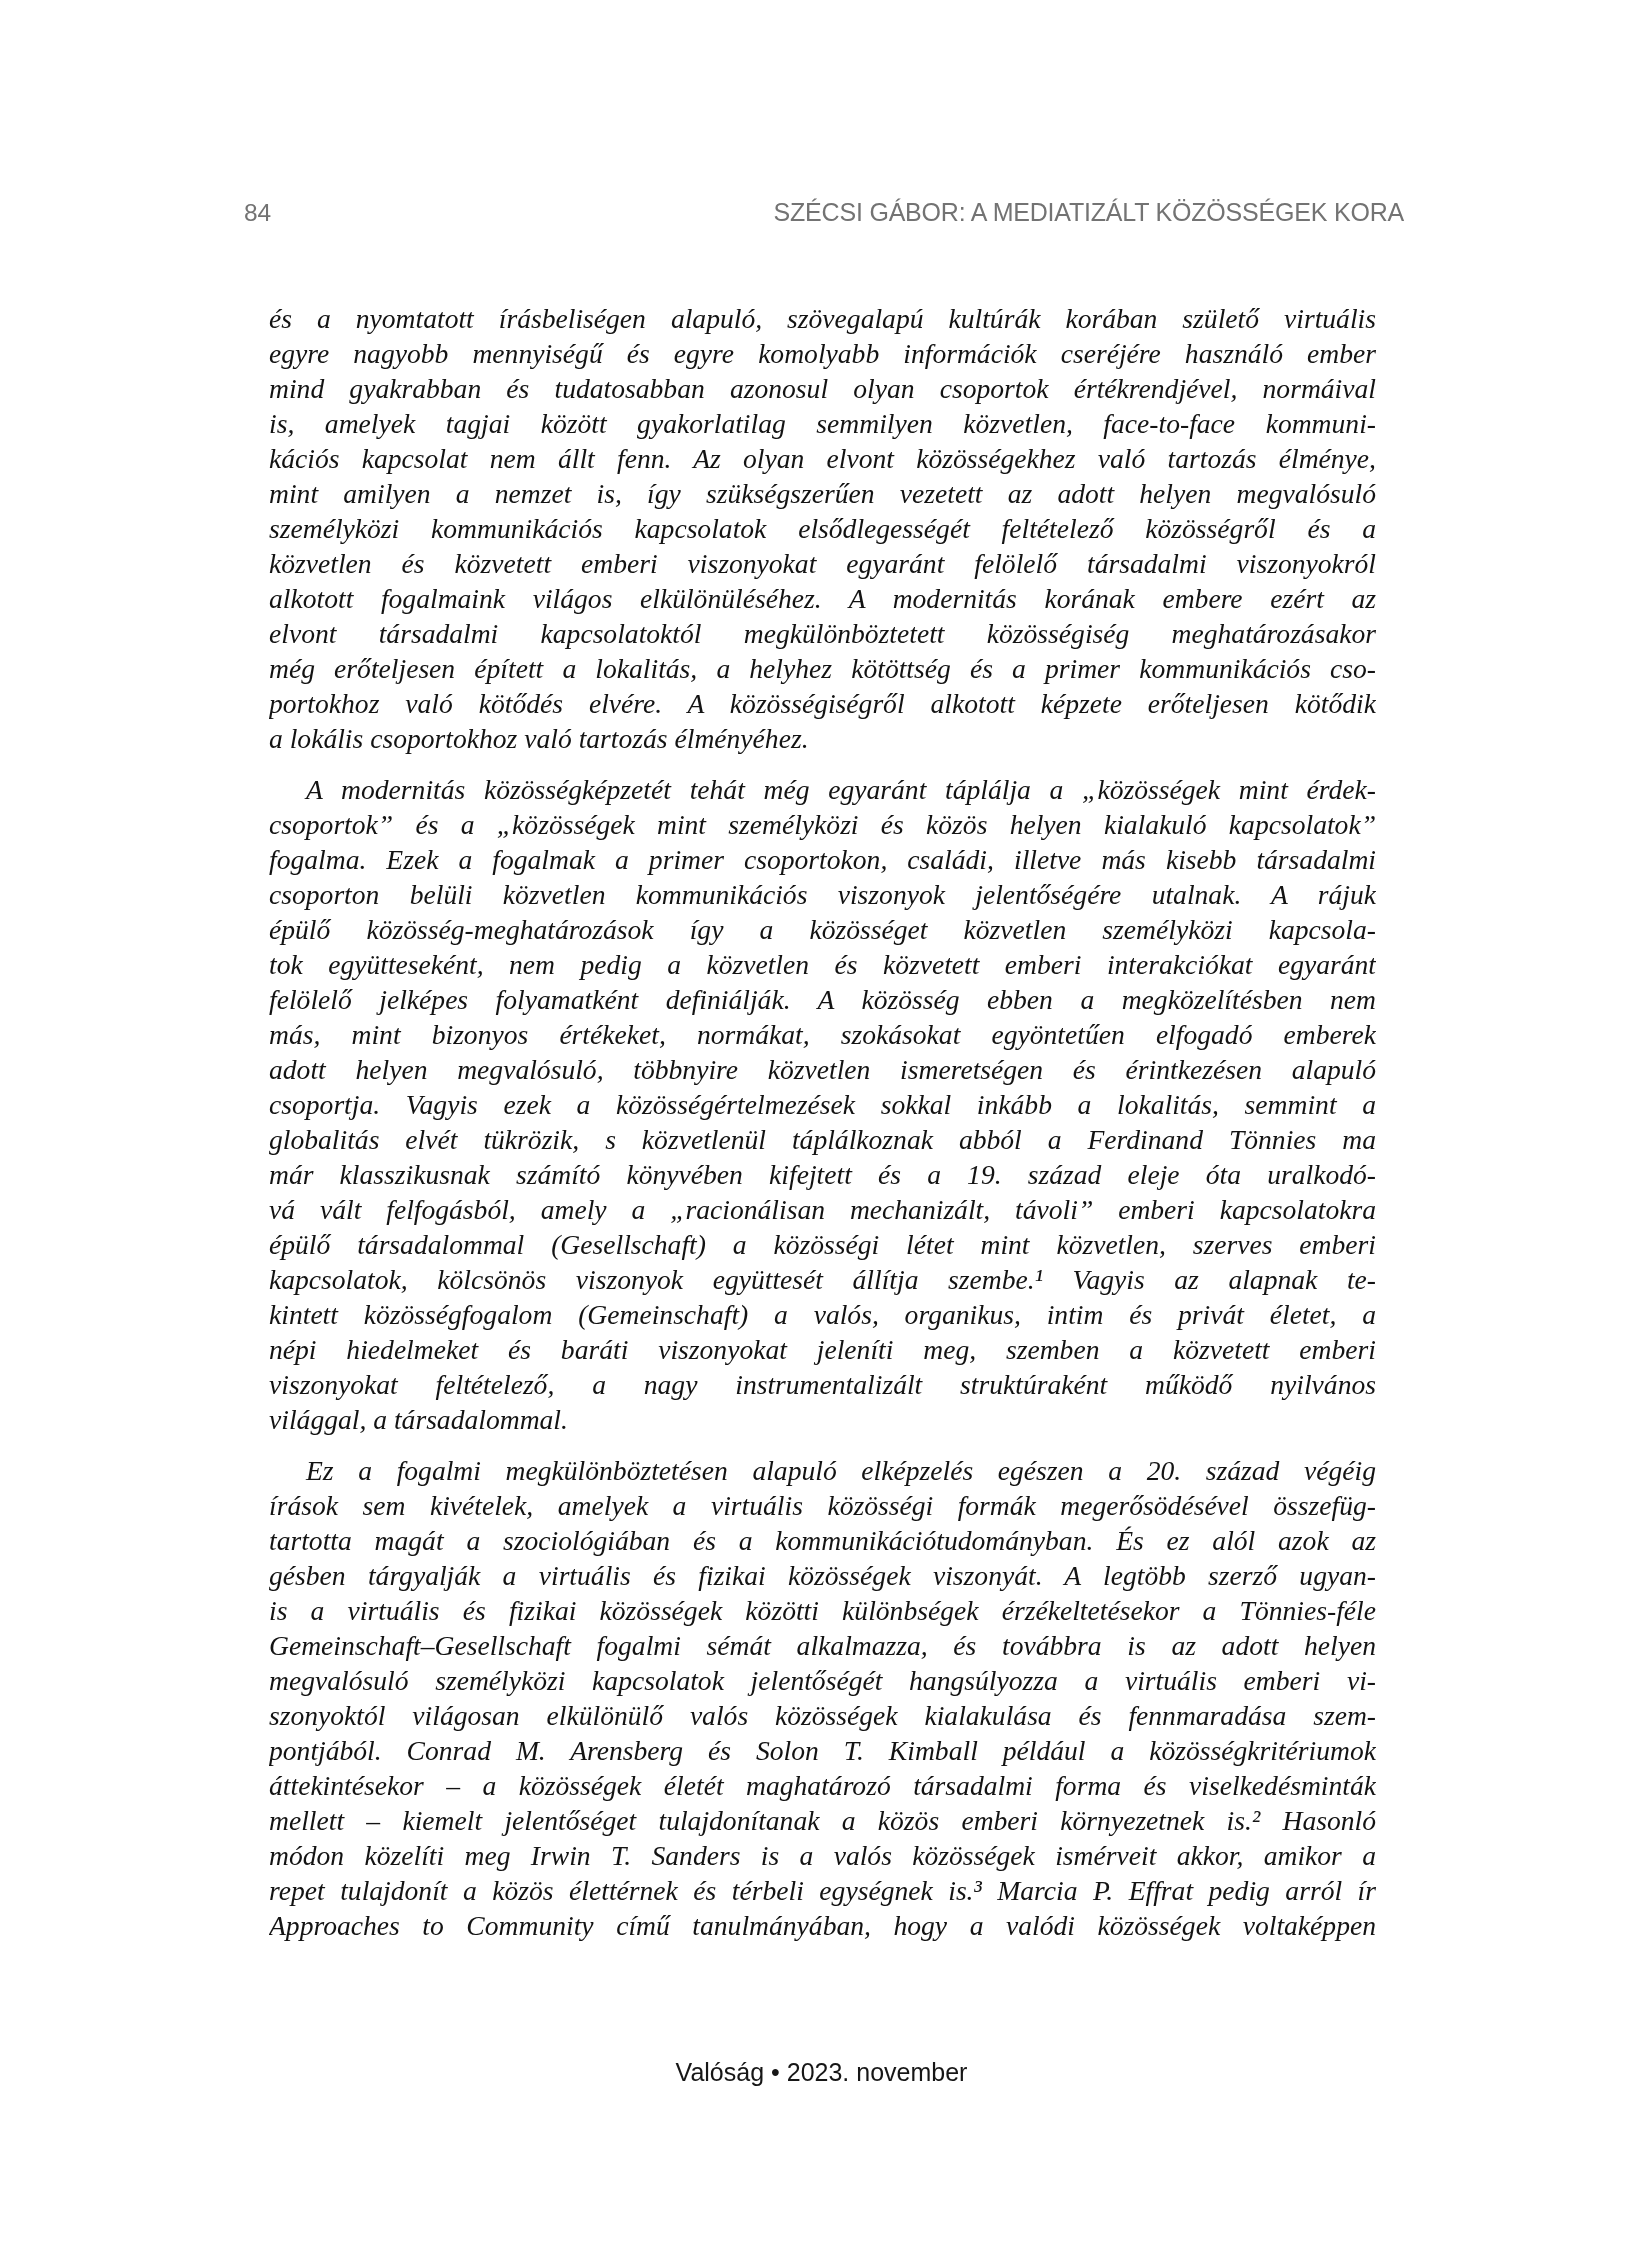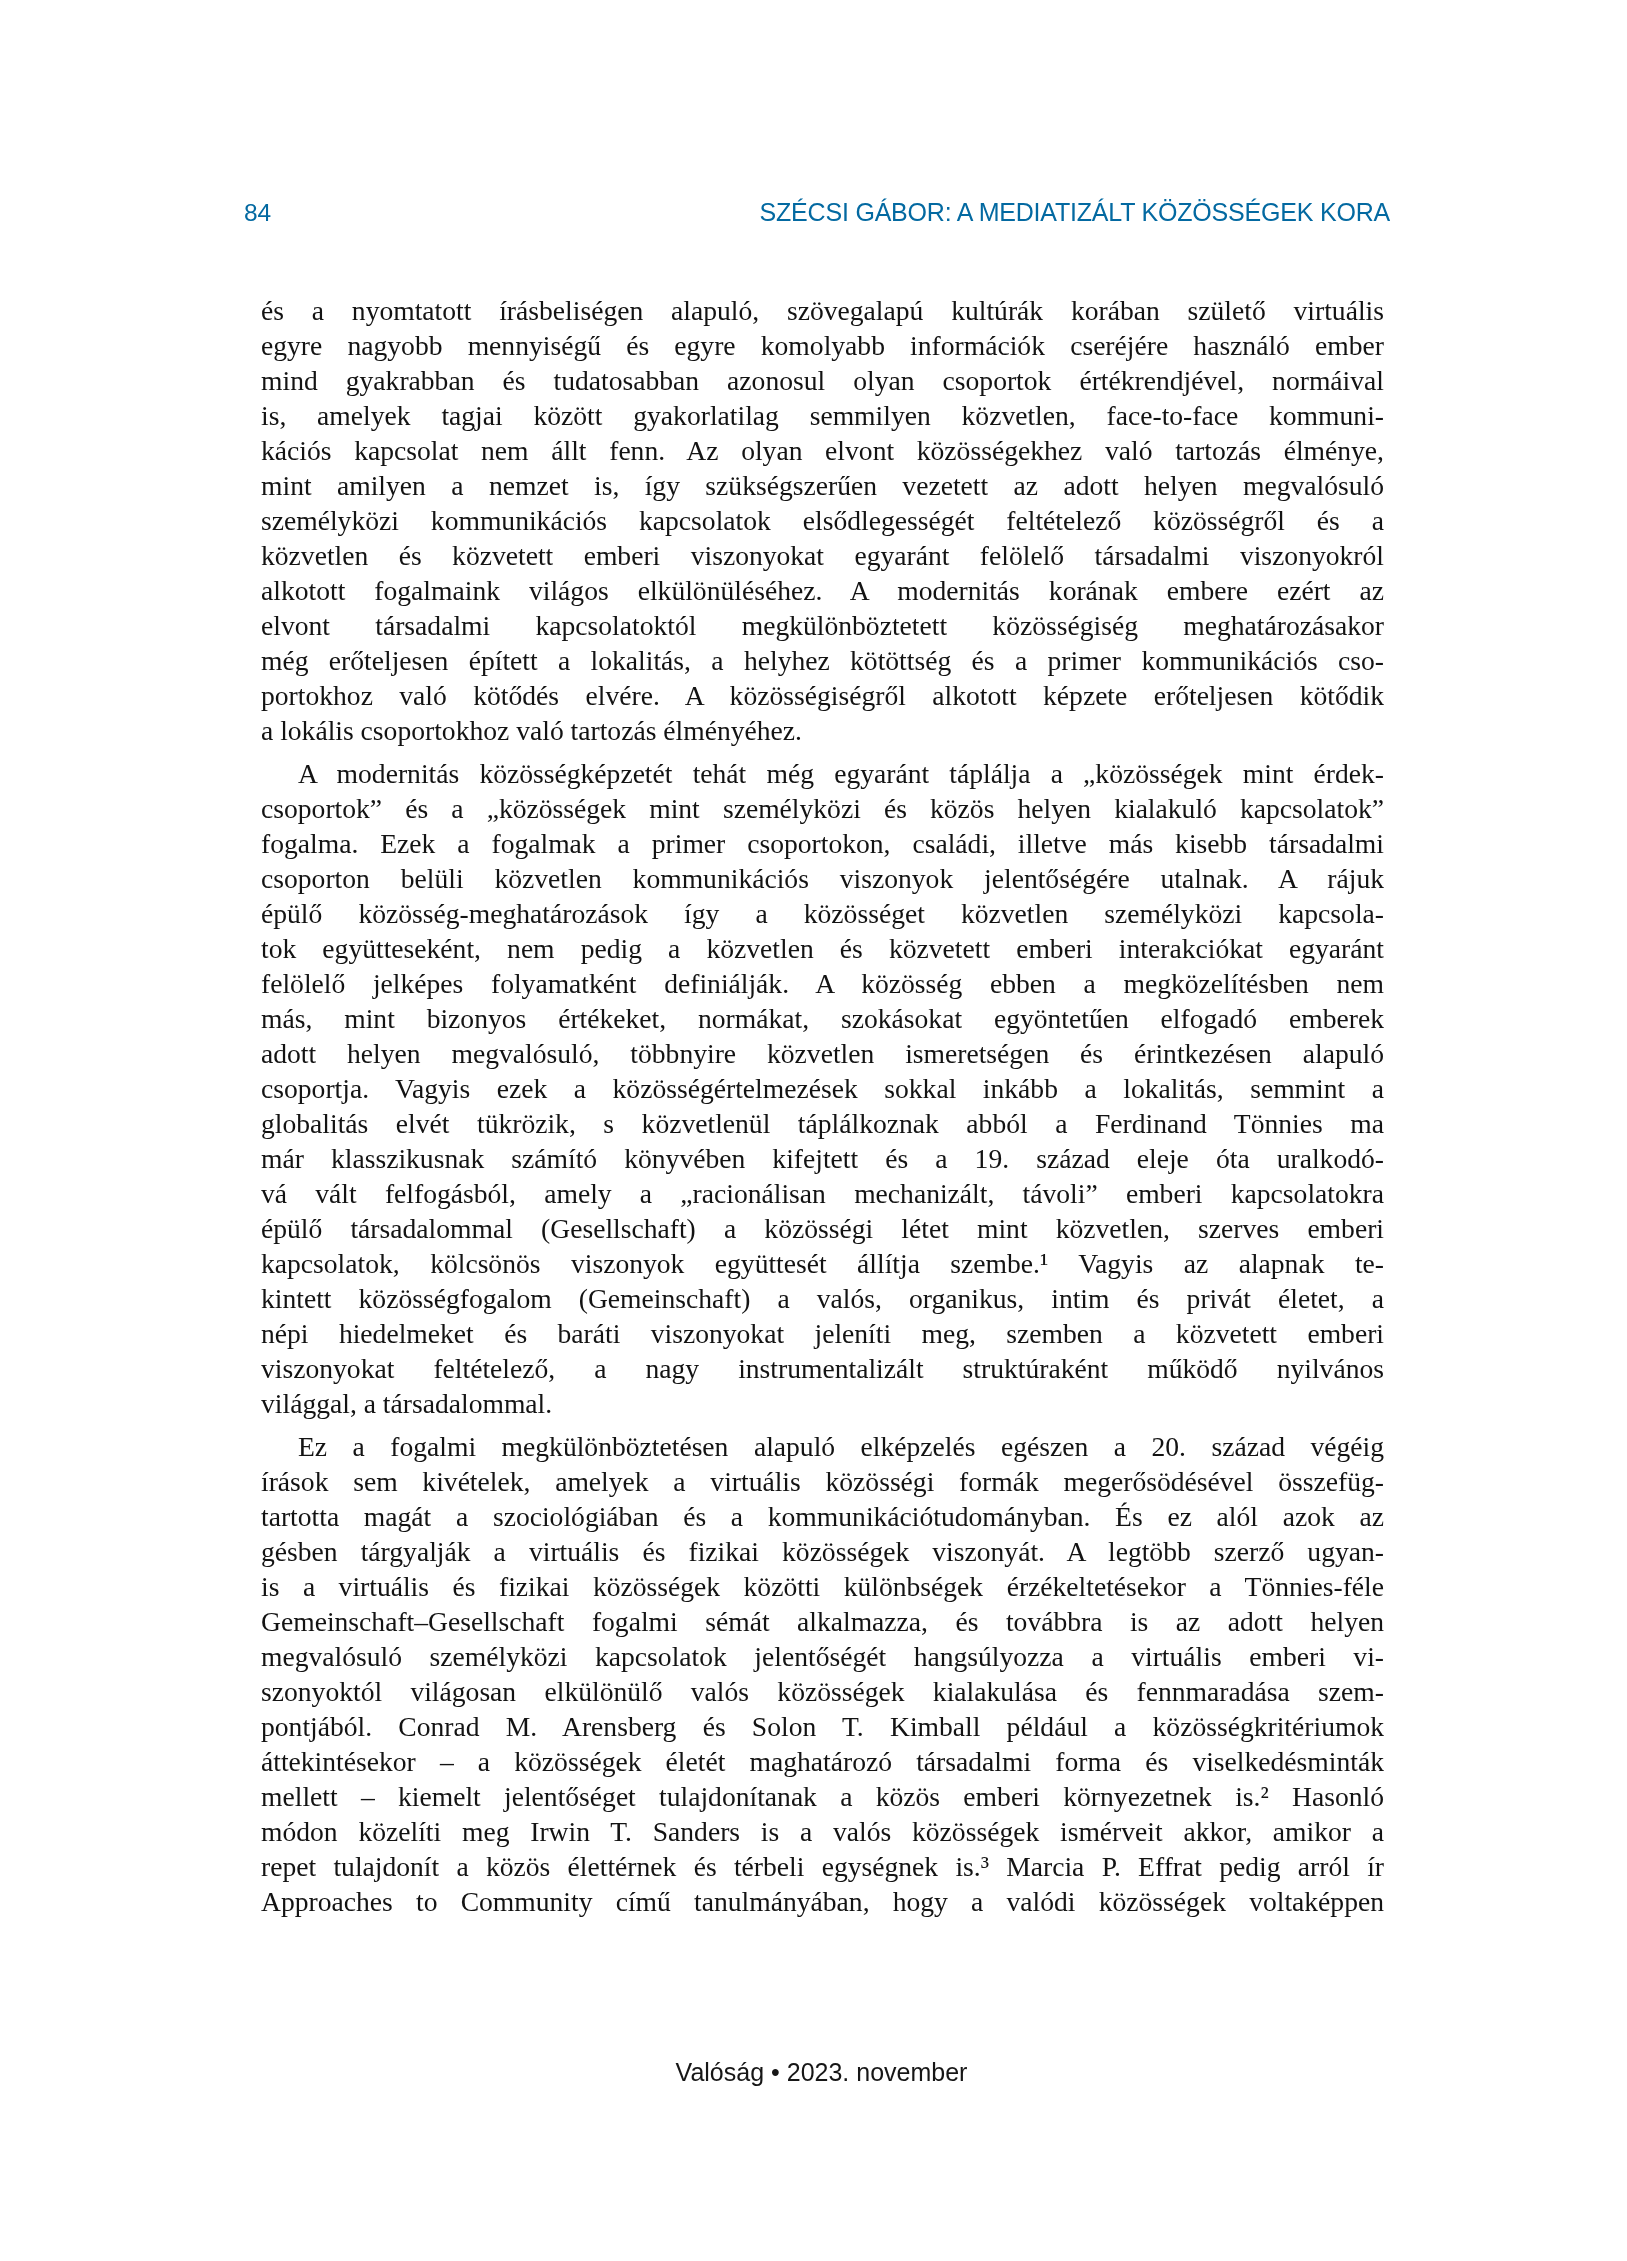--- a/index.html
+++ b/index.html
@@ -9,41 +9,41 @@
     height: 2261px;
     background: #ffffff;
     overflow: hidden;
     font-family: "Liberation Serif", serif;
     color: #111111;
   }
   .running-header {
     position: absolute;
     top: 198px;
     left: 244px;
-    right: 238px;
+    right: 224px;
     display: flex;
     justify-content: space-between;
     align-items: baseline;
     font-family: "Liberation Sans", sans-serif;
     font-size: 25px;
     letter-spacing: -0.2px;
-    color: #0369a1;
+    color: #737373;
   }
   .page-number { font-size: 24.5px; }
   .running-title { text-transform: none; }
   .body-text {
     position: absolute;
     top: 285px;
     left: 253px;
     width: 1139px;
     font-size: 27.6px;
     line-height: 35px;
     color: #131313;
   }
-  .paragraph { margin: 8px; }
+  .paragraph { margin: 16px; font-style: italic; }
   .line {
     text-align: justify;
     text-align-last: justify;
     white-space: normal;
     height: 35px;
     overflow: hidden;
   }
   .line-last { text-align-last: left; }
   .first-indent { text-indent: 37px; }
   .page-footer {

